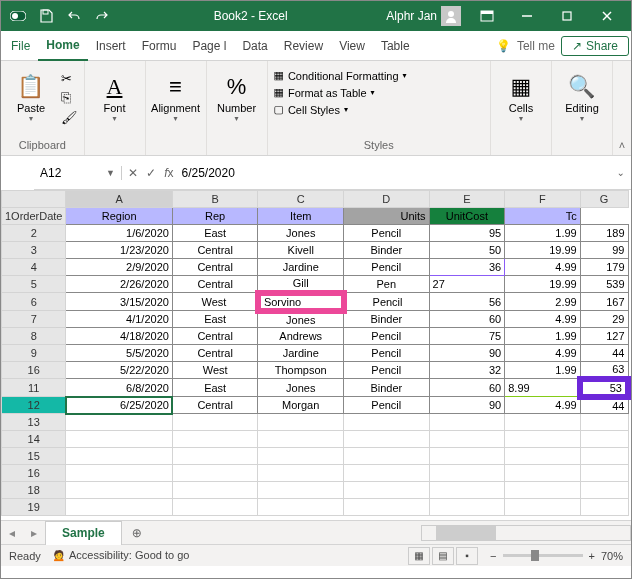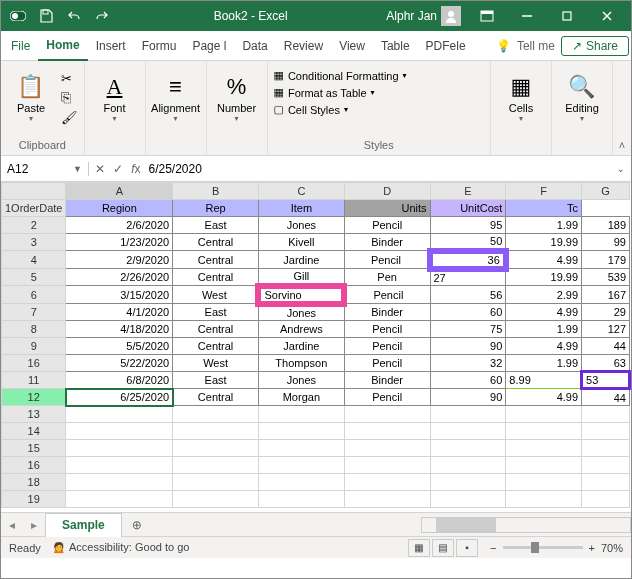--- a/index.html
+++ b/index.html
@@ -25,36 +25,36 @@
 .ribbon .group { border-right: 1px solid #e1dfdd; display: flex; flex-direction: column; padding: 4px 6px 0 6px; }
 .ribbon .group .content { flex: 1; display: flex; align-items: flex-start; gap: 6px; }
 .ribbon .group .label { text-align: center; color: #666; padding: 2px 0 4px 0; font-size: 11px; }
 .ribbon .bigbtn { display: flex; flex-direction: column; align-items: center; justify-content: center; width: 48px; height: 66px; cursor: pointer; }
 .ribbon .bigbtn .ico { font-size: 22px; margin-bottom: 2px; }
 .ribbon .clipboard-side { display: flex; flex-direction: column; gap: 4px; justify-content: center; height: 66px; }
 .ribbon .clipboard-side span { cursor: pointer; font-size: 13px; }
 .ribbon .styles-list { display: flex; flex-direction: column; gap: 4px; padding-top: 4px; }
 .ribbon .styles-list div { cursor: pointer; font-size: 11px; display:flex; align-items:center; gap:4px; }
 
-.namebox-row { height: 26px; border-bottom: 1px solid #d4d4d4; display: flex; align-items: center; font-size: 12px; }
+.namebox-row { height: 34px; border-bottom: 1px solid #d4d4d4; display: flex; align-items: center; font-size: 12px; margin-left: 33px; }
 .namebox { width: 88px; border-right: 1px solid #ccc; padding: 0 6px; display:flex; align-items:center; justify-content:space-between; }
 .namebox .dd { color:#666; font-size:9px; }
 .fx-area { display: flex; align-items: center; padding: 0 6px; gap: 8px; flex: 1; }
 .fx-area .fxbtn { color: #666; cursor: pointer; }
 .fx-area input { border: none; flex: 1; font-size: 12px; outline: none; }
 .fx-expand { color:#666; padding:0 6px; cursor:pointer; font-size:10px; }
 
 .grid-area { position: relative; overflow: hidden; height: 330px; background:#fff; }
 .grid { border-collapse: collapse; font-size: 11px; table-layout: fixed; }
 .grid th, .grid td { border: 1px solid #d4d4d4; height: 17px; padding: 0 3px; white-space: nowrap; overflow: hidden; }
 .grid .corner { background: #e6e6e6; width: 24px; }
 .grid .colhead { background: #e6e6e6; text-align: center; font-weight: normal; color: #333; }
 .grid .colhead.sel { background: #d2d2d2; }
 .grid .rowhead { background: #e6e6e6; text-align: center; font-weight: normal; color: #333; width: 24px; }
-.grid .rowhead.sel { background: #86efac; }
+.grid .rowhead.sel { background: #14b8a6; }
 .grid td.active { outline: 2px solid #217346; outline-offset: -1px; }
 .grid td.empty { border: 1px solid #d4d4d4; }
 
 .c-A { width: 107px; } .c-B { width: 86px; } .c-C { width: 86px; } .c-D { width: 86px; } .c-E { width: 68px; } .c-F { width: 76px; } .c-G { width: 48px; }
 
 .sheet-tabs { height: 24px; border-top: 1px solid #d4d4d4; display: flex; align-items: center; font-size: 12px; background: #f3f2f1; }
 .sheet-tabs .nav { padding: 0 8px; color: #888; cursor: pointer; }
 .sheet-tabs .tab { padding: 0 16px; height: 24px; display: flex; align-items: center; background: #fff; border: 1px solid #ccc; border-bottom: none; cursor: pointer; font-weight: 600; color: #217346; }
 .sheet-tabs .add { padding: 0 10px; cursor: pointer; color: #666; }
 .sheet-tabs .hscroll { margin-left: auto; width: 210px; height: 16px; background: #f3f2f1; border: 1px solid #ccc; position: relative; }
@@ -135,21 +135,20 @@
 <div class="menubar">
   <div class="tab file">File</div>
   <div class="tab active">Home</div>
   <div class="tab">Insert</div>
   <div class="tab">Formu</div>
   <div class="tab">Page l</div>
   <div class="tab">Data</div>
   <div class="tab">Review</div>
   <div class="tab">View</div>
   <div class="tab">Table</div>
-  <div class="tab">PDFele</div>
   <div class="right">
     <span style="color:#666">💡</span>
     <span style="color:#666">Tell me</span>
     <div class="share">
         <span>↗</span>
         <span>Share</span>
       </div>
   </div>
 </div>
 
@@ -270,26 +269,26 @@
           <th class="colhead c-E">E</th>
           <th class="colhead c-F">F</th>
           <th class="colhead c-G">G</th>
         </tr>
         <tr>
           <th class="rowhead">1OrderDate</th>
           <td class="c-B" style="background:#b8b8ff;text-align:center;border:1px solid #888">Region</td>
           <td class="c-C" style="background:#b8b8ff;text-align:center;border:1px solid #888">Rep</td>
           <td class="c-D" style="background:#b8b8ff;text-align:center;border:1px solid #888">Item</td>
           <td class="c-E" style="background:#a3a3a3;text-align:right;border:1px solid #888">Units</td>
-          <td class="c-F" style="background:#c4b5fd;text-align:right;border:1px solid #888">UnitCost</td>
+          <td class="c-F" style="background:#15803d;text-align:center;border:1px solid #888">UnitCost</td>
           <td class="c-G" style="background:#b8b8ff;text-align:right;border:1px solid #888">Tc</td>
         </tr>
         <tr>
           <th class="rowhead">2</th>
-          <td class="c-A" style="text-align:right;border:1px solid #888">2/6/2020</td>
+          <td class="c-A" style="text-align:right;border:1px solid #888">1/6/2020</td>
           <td class="c-B" style="text-align:center;border:1px solid #888">East</td>
           <td class="c-C" style="text-align:center;border:1px solid #888">Jones</td>
           <td class="c-D" style="text-align:center;border:1px solid #888">Pencil</td>
           <td class="c-E" style="text-align:right;border:1px solid #888">95</td>
           <td class="c-F" style="text-align:right;border:1px solid #888">1.99</td>
           <td class="c-G" style="text-align:right;border:1px solid #888">189</td>
         </tr>
         <tr>
           <th class="rowhead">3</th>
           <td class="c-A" style="text-align:right;border:1px solid #888">1/23/2020</td>
@@ -299,21 +298,21 @@
           <td class="c-E" style="text-align:right;border:1px solid #888">50</td>
           <td class="c-F" style="text-align:right;border:1px solid #888">19.99</td>
           <td class="c-G" style="text-align:right;border:1px solid #888">99</td>
         </tr>
         <tr>
           <th class="rowhead">4</th>
           <td class="c-A" style="text-align:right;border:1px solid #888">2/9/2020</td>
           <td class="c-B" style="text-align:center;border:1px solid #888">Central</td>
           <td class="c-C" style="text-align:center;border:1px solid #888">Jardine</td>
           <td class="c-D" style="text-align:center;border:1px solid #888">Pencil</td>
-          <td class="c-E" style="text-align:right;border:6px solid #8b5cf6">36</td>
+          <td class="c-E" style="text-align:right;border:1px solid #8b5cf6">36</td>
           <td class="c-F" style="text-align:right;border:1px solid #888">4.99</td>
           <td class="c-G" style="text-align:right;border:1px solid #888">179</td>
         </tr>
         <tr>
           <th class="rowhead">5</th>
           <td class="c-A" style="text-align:right;border:1px solid #888">2/26/2020</td>
           <td class="c-B" style="text-align:center;border:1px solid #888">Central</td>
           <td class="c-C" style="text-align:center;border:1px solid #888">Gill</td>
           <td class="c-D" style="text-align:center;border:1px solid #888">Pen</td>
           <td class="c-E" style="text-align:left;border:1px solid #888">27</td>
@@ -371,21 +370,21 @@
           <td class="c-G" style="text-align:right;border:1px solid #888">63</td>
         </tr>
         <tr>
           <th class="rowhead">11</th>
           <td class="c-A" style="text-align:right;border:1px solid #888">6/8/2020</td>
           <td class="c-B" style="text-align:center;border:1px solid #888">East</td>
           <td class="c-C" style="text-align:center;border:1px solid #888">Jones</td>
           <td class="c-D" style="text-align:center;border:1px solid #888">Binder</td>
           <td class="c-E" style="text-align:right;border:1px solid #888">60</td>
           <td class="c-F" style="text-align:left;border:1px solid #84cc16">8.99</td>
-          <td class="c-G" style="text-align:left;border:3px solid #6d28d9">53</td>
+          <td class="c-G" style="text-align:right;border:6px solid #6d28d9">53</td>
         </tr>
         <tr>
           <th class="rowhead sel">12</th>
           <td class="c-A active" style="text-align:right;border:1px solid #888">6/25/2020</td>
           <td class="c-B" style="text-align:center;border:1px solid #888">Central</td>
           <td class="c-C" style="text-align:center;border:1px solid #888">Morgan</td>
           <td class="c-D" style="text-align:center;border:1px solid #888">Pencil</td>
           <td class="c-E" style="text-align:right;border:1px solid #888">90</td>
           <td class="c-F" style="text-align:right;border:1px solid #888">4.99</td>
           <td class="c-G" style="text-align:right;border:1px solid #888">44</td>

